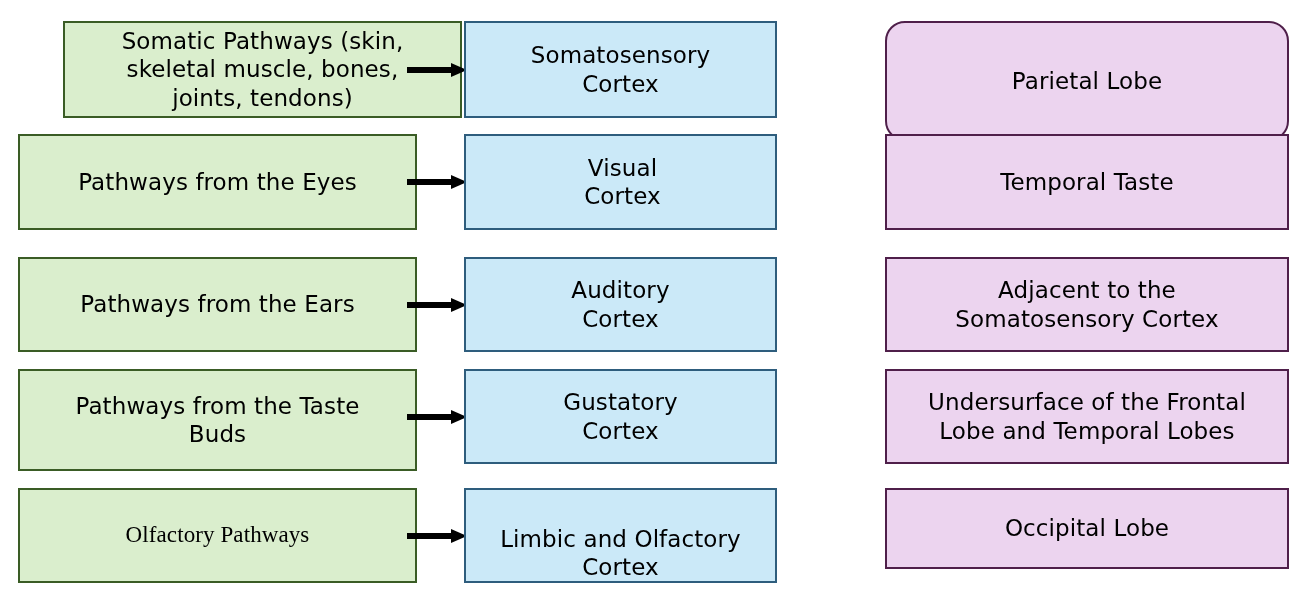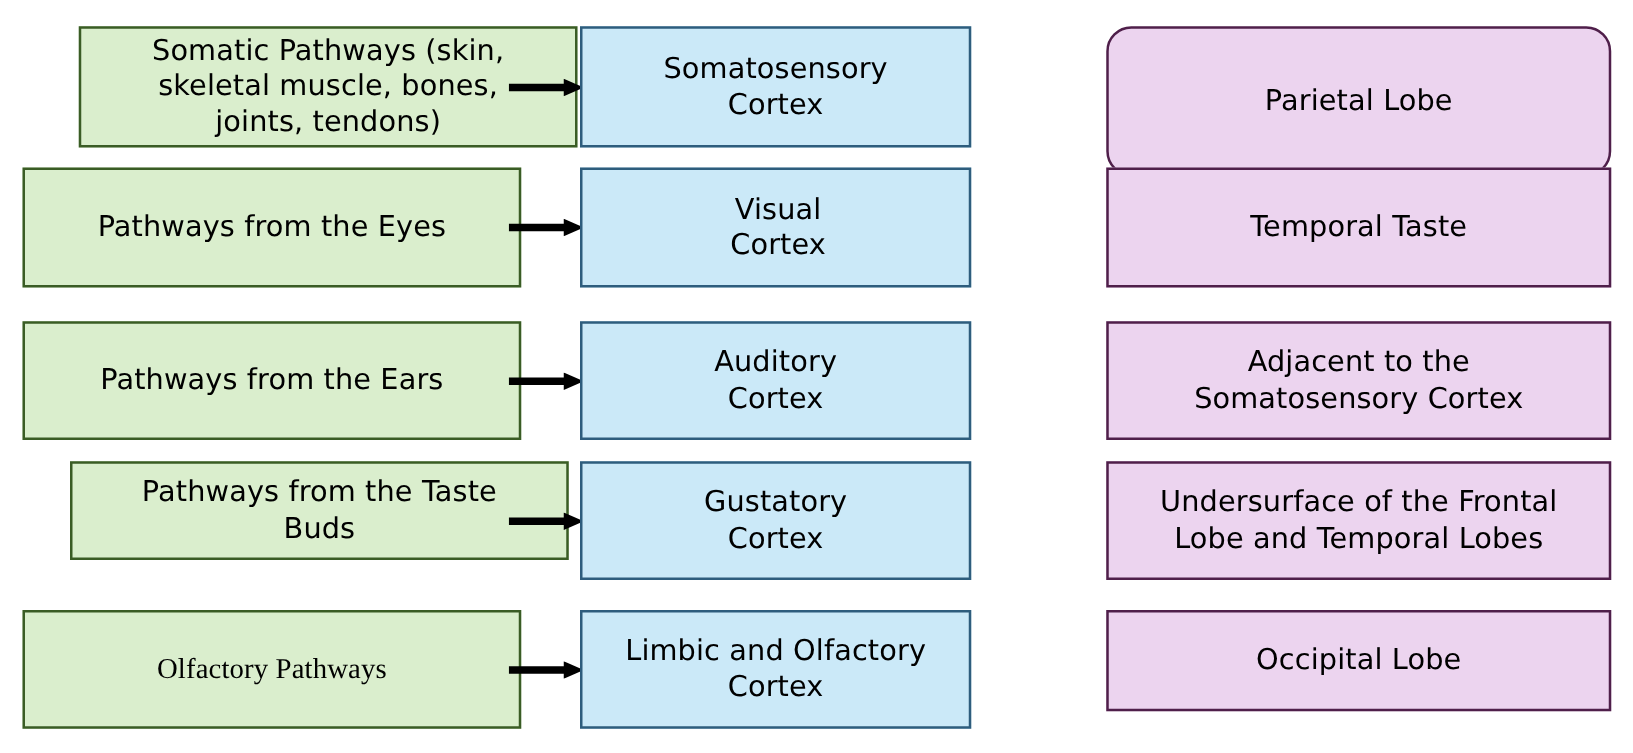--- a/index.html
+++ b/index.html
@@ -128,21 +128,21 @@
       <span class="box-label">Auditory
 Cortex</span>
     </div>
     <div class="box box-lobe" style="top:0;height:95px;">
       <span class="box-label">Adjacent to the
 Somatosensory Cortex</span>
     </div>
   </div>
 
   <div class="row" style="top:369px;height:95px;">
-    <div class="box box-source" style="top:0;height:79px;margin-left:38px;">
+    <div class="box box-source" style="top:0;height:102px;">
       <span class="box-label">Pathways from the Taste
 Buds</span>
     </div>
     <div class="arrow" style="left:407px;top:41px;width:60px;">
       <svg width="60" height="14" viewBox="0 0 60 14">
           <path d="M0 7 H46" stroke="#000000" stroke-width="6" fill="none"></path>
           <path d="M44 0 L60 7 L44 14 Z" fill="#000000"></path>
         </svg>
     </div>
     <div class="box box-cortex" style="top:0;height:95px;">
@@ -158,21 +158,21 @@
   <div class="row" style="top:488px;height:95px;">
     <div class="box box-source" style="top:0;height:95px;font-family:Liberation Serif, serif;">
       <span class="box-label">Olfactory Pathways</span>
     </div>
     <div class="arrow" style="left:407px;top:41px;width:60px;">
       <svg width="60" height="14" viewBox="0 0 60 14">
           <path d="M0 7 H46" stroke="#000000" stroke-width="6" fill="none"></path>
           <path d="M44 0 L60 7 L44 14 Z" fill="#000000"></path>
         </svg>
     </div>
-    <div class="box box-cortex" style="top:0;height:95px;">
+    <div class="box box-cortex" style="top:0;height:95px;align-items:flex-end;">
       <span class="box-label">Limbic and Olfactory
 Cortex</span>
     </div>
     <div class="box box-lobe" style="top:0;height:81px;">
       <span class="box-label">Occipital Lobe</span>
     </div>
   </div>
 
 </div>
 

